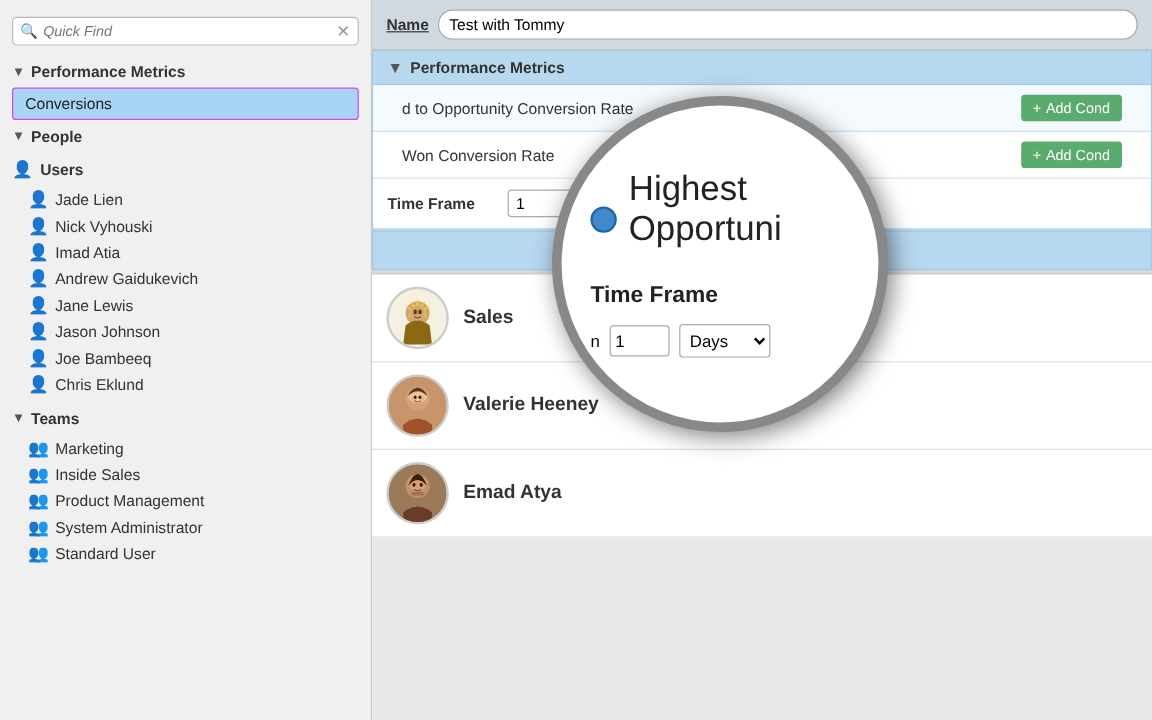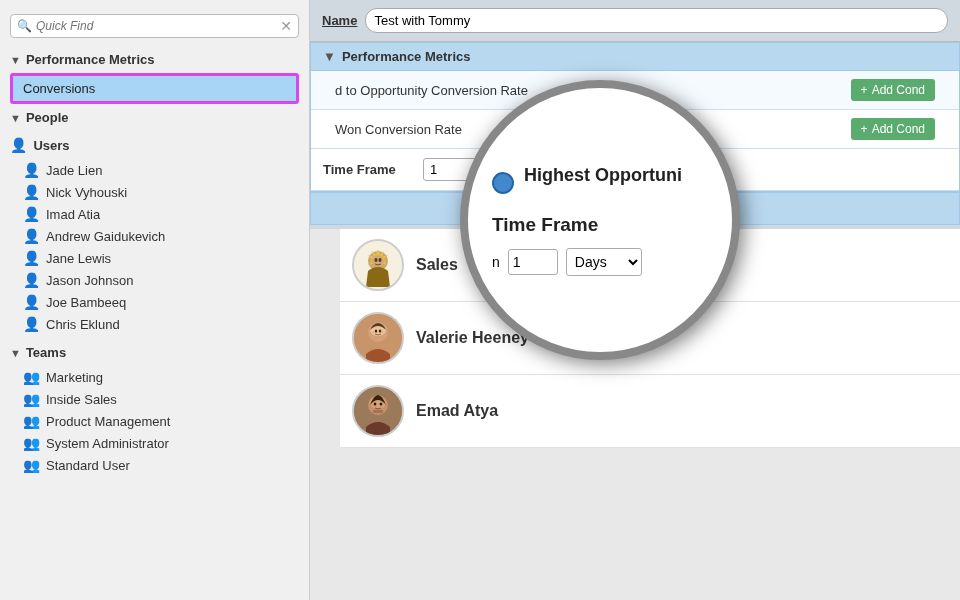--- a/index.html
+++ b/index.html
@@ -53,21 +53,21 @@
       cursor: pointer;
       font-weight: bold;
       font-size: 13px;
       color: #333;
     }
     .section-header .arrow { margin-right: 5px; color: #555; font-size: 11px; }
 
     
     .active-item {
       background: #a8d4f5;
-      border: 3px solid #d946ef;
+      border: 1px solid #d946ef;
       border-radius: 3px;
       margin: 2px 10px;
       padding: 5px 10px;
       font-size: 13px;
       color: #222;
       cursor: pointer;
     }
 
     
     .sub-section {
@@ -215,21 +215,20 @@
       color: #555;
       font-size: 13px;
       cursor: pointer;
       margin: 0;
     }
 
     
     .team-members {
       background: white;
       padding: 0;
-      margin-left: 30px;
     }
     .team-member-row {
       display: flex;
       align-items: center;
       padding: 10px 12px;
       border-bottom: 1px solid #e0e0e0;
       gap: 12px;
     }
     .member-avatar {
       width: 52px;
@@ -263,22 +262,22 @@
       box-shadow: 4px 4px 20px rgba(0,0,0,0.5);
       overflow: hidden;
       z-index: 100;
       display: flex;
       flex-direction: column;
       justify-content: center;
       align-items: flex-start;
       padding: 20px 24px;
     }
     .magnifier-title {
-      font-size: 18px;
-      font-weight: bold;
+      font-size: 29px;
+      font-weight: normal;
       color: #222;
       margin-bottom: 16px;
     }
     .magnifier-timeframe {
       font-size: 19px;
       font-weight: bold;
       color: #222;
       margin-bottom: 12px;
     }
     .magnifier-controls {

